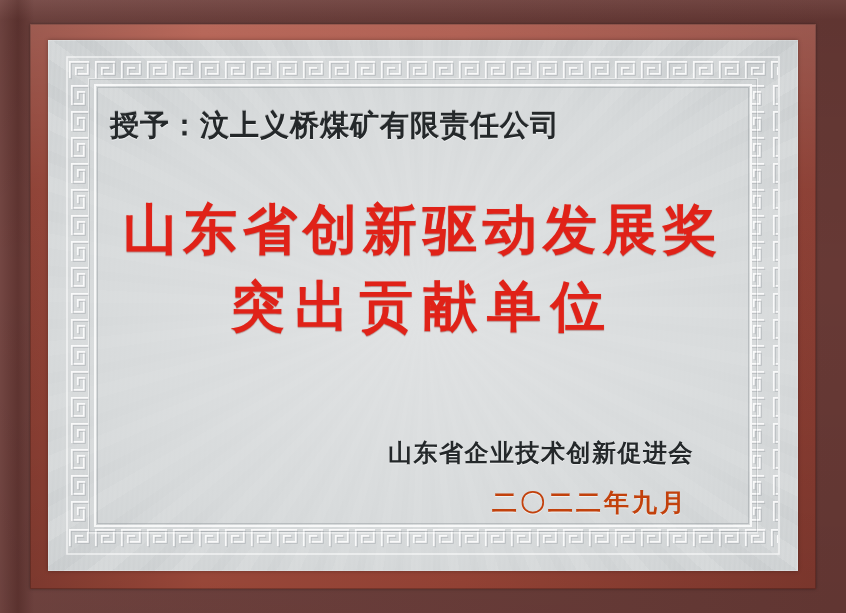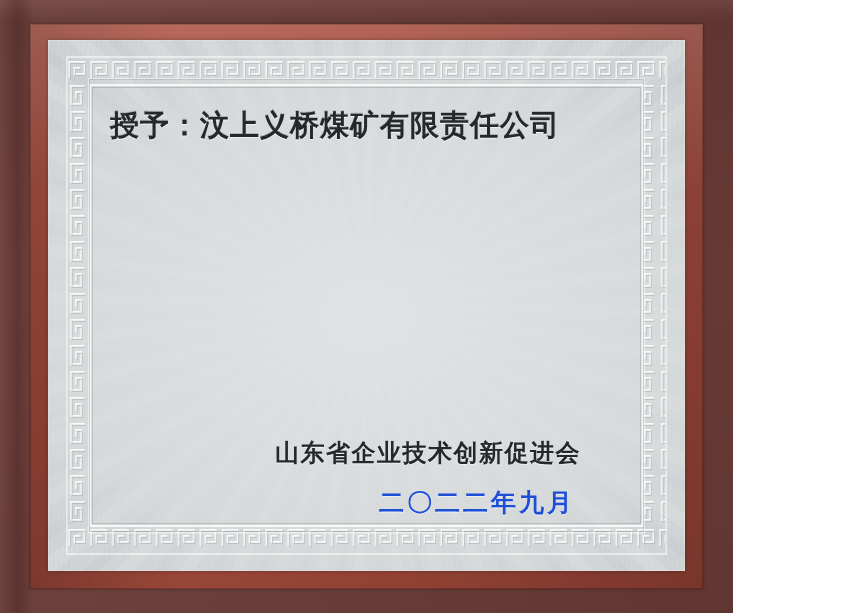--- a/index.html
+++ b/index.html
@@ -2,26 +2,25 @@
 <html><head>
 <meta charset="utf-8">
 <style>
   html, body {
     margin: 0;
     padding: 0;
     background: #ffffff;
   }
   #plaque-root {
     position: relative;
-    width: 702px;
+    width: 846px;
     height: 613px;
     overflow: hidden;
     font-family: "Liberation Serif", "DejaVu Serif", serif;
     background: #6b3b37;
-    padding-left: 31px;
   }
 
   
   .frame-outer {
     position: absolute;
     inset: 0;
     background:
       linear-gradient(100deg,
         #secondary 0%, #secondary 0%) ,
       linear-gradient(90deg, #estimate 0, #estimate 0);
@@ -207,21 +206,21 @@
     letter-spacing: 1.5px;
     color: #24282a;
     text-shadow: 0 1px 0 rgba(255,255,255,0.55);
     white-space: nowrap;
   }
   .issue-date {
     margin-top: 17px;
     font-size: 25px;
     font-weight: bold;
     letter-spacing: 3px;
-    color: #1d4ed8;
+    color: #c2410c;
     text-shadow: 0 1px 0 rgba(255,255,255,0.55);
     white-space: nowrap;
   }
 </style>
 </head>
 <body>
 
 <div id="plaque-root">
 
   <div class="frame-outer"></div>
@@ -268,20 +267,24 @@
         <rect x="31.5" y="31.5" width="651" height="436" fill="none" stroke="#9aa0a4" stroke-width="1" opacity="0.50"></rect>
       </svg>
     </div>
 
     <div class="inner-field"></div>
 
     <div class="content">
 
       <div class="recipient">授予：汶上义桥煤矿有限责任公司</div>
 
+      <div class="title-block">
+        <div class="title-line title-line-1">山东省创新驱动发展奖</div>
+        <div class="title-line title-line-2">突出贡献单位</div>
+      </div>
 
       <div class="signature">
         <div class="issuer">山东省企业技术创新促进会</div>
         <div class="issue-date">二〇二二年九月</div>
       </div>
 
     </div>
   </div>
 </div>
 

